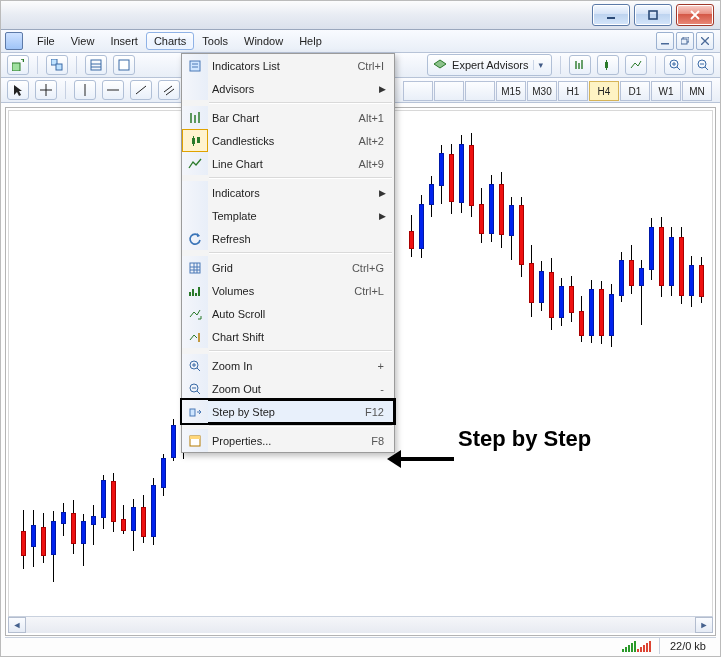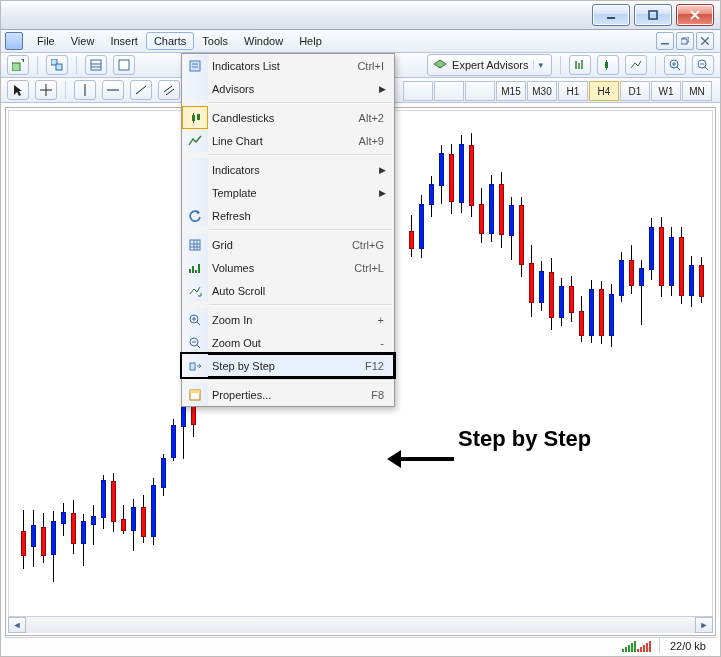--- a/index.html
+++ b/index.html
@@ -243,20 +243,29 @@
         <span>Indicators List</span>
         <span class="dd-shortcut">Ctrl+I</span>
       </div>
       <div class="dd-row">
         <div class="dd-icon-col"></div>
         <span>Advisors</span>
         <span class="dd-arrow">▶</span>
       </div>
       <div class="dd-sep"></div>
       <div class="dd-row">
+        <div class="dd-icon-col">
+          <svg width="14" height="14">
+            <path d="M3 2 v10 M7 4 v8 M11 1 v11" stroke="#2a7a2a" stroke-width="1.5"></path>
+          </svg>
+        </div>
+        <span>Bar Chart</span>
+        <span class="dd-shortcut">Alt+1</span>
+      </div>
+      <div class="dd-row">
         <div class="dd-icon-col" style="box-shadow: rgb(224, 162, 0) 0px 0px 0px 1px inset, rgb(255, 243, 207) 0px 0px 0px 2px inset; background: rgb(255, 243, 207);">
           <svg width="14" height="14">
             <rect x="4" y="4" width="3" height="6" fill="#2a7a2a"></rect>
             <path d="M5.5 2 v2 M5.5 10 v2" stroke="#2a7a2a"></path>
             <rect x="9" y="3" width="3" height="6" fill="#2a7a2a"></rect>
           </svg>
         </div>
         <span>Candlesticks</span>
         <span class="dd-shortcut">Alt+2</span>
       </div>
@@ -310,20 +319,29 @@
         <span class="dd-shortcut">Ctrl+L</span>
       </div>
       <div class="dd-row">
         <div class="dd-icon-col">
           <svg width="14" height="14">
             <path d="M2 10 L6 5 L9 8 L12 3" stroke="#2a7a2a" fill="none"></path>
             <path d="M10 12 L13 12 L13 9" stroke="#2a7a2a" fill="none"></path>
           </svg>
         </div>
         <span>Auto Scroll</span>
+      </div>
+      <div class="dd-row">
+        <div class="dd-icon-col">
+          <svg width="14" height="14">
+            <path d="M2 10 L6 5 L9 8" stroke="#2a7a2a" fill="none"></path>
+            <path d="M11 3 v9" stroke="#b57a00" stroke-width="1.5"></path>
+          </svg>
+        </div>
+        <span>Chart Shift</span>
       </div>
       <div class="dd-sep"></div>
       <div class="dd-row">
         <div class="dd-icon-col">
           <svg width="14" height="14">
             <circle cx="6" cy="6" r="4" fill="none" stroke="#3a6aa6"></circle>
             <path d="M9 9 l3 3 M4 6 h4 M6 4 v4" stroke="#3a6aa6"></path>
           </svg>
         </div>
         <span>Zoom In</span>

